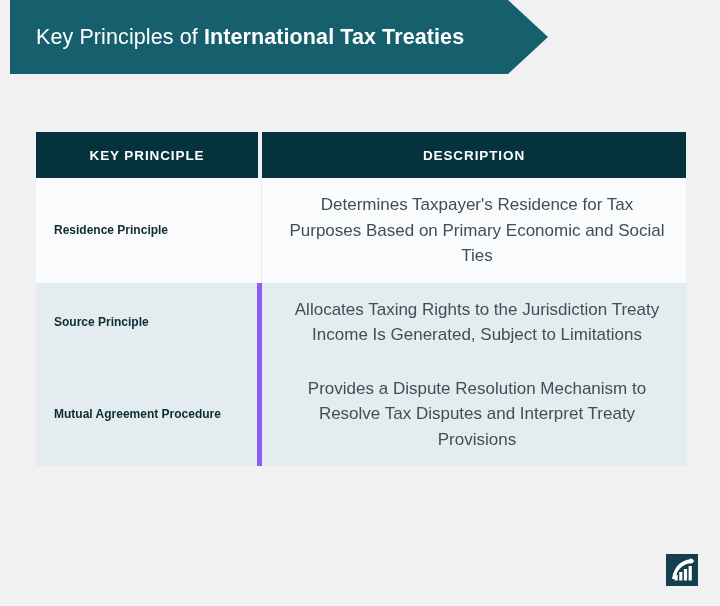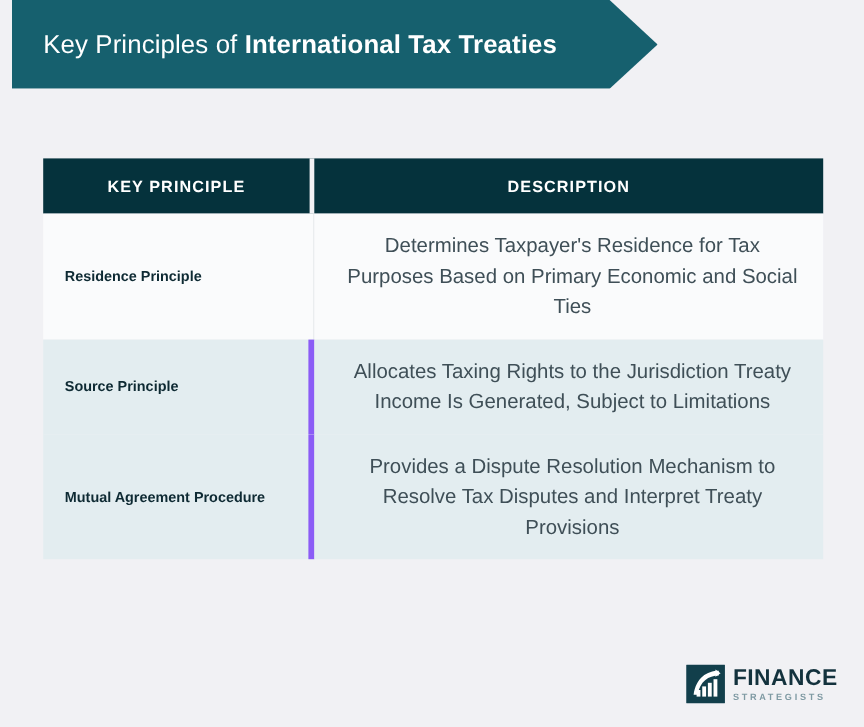--- a/index.html
+++ b/index.html
@@ -173,17 +173,13 @@
     <svg width="32" height="32" viewBox="0 0 32 32" aria-hidden="true">
       <rect x="0" y="0" width="32" height="32" fill="#123f4b"></rect>
       <path d="M6 25 C8 11, 17 5, 27 5 L27 9 C18.5 9, 11 14, 9.5 25 Z" fill="#ffffff"></path>
       <rect x="8.5" y="21" width="3.2" height="5.5" fill="#ffffff"></rect>
       <rect x="13.2" y="18" width="3.2" height="8.5" fill="#ffffff"></rect>
       <rect x="17.9" y="15" width="3.2" height="11.5" fill="#ffffff"></rect>
       <rect x="22.6" y="12" width="3.2" height="14.5" fill="#ffffff"></rect>
       <path d="M24.2 4 L28.5 7 L24.2 10 Z" fill="#ffffff"></path>
     </svg>
   </div>
-  <div class="logo-text">
-    <span class="logo-name">FINANCE</span>
-    <span class="logo-sub">STRATEGISTS</span>
-  </div>
 </div>
 
 </body></html>

